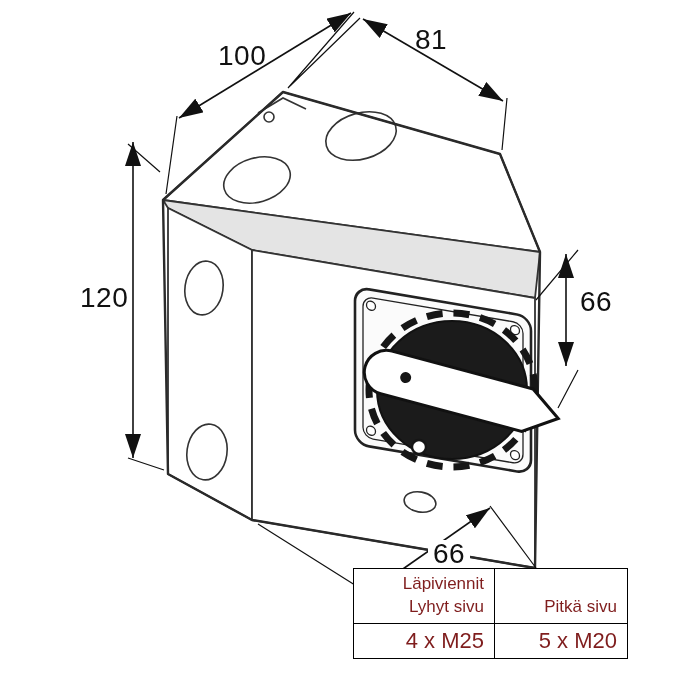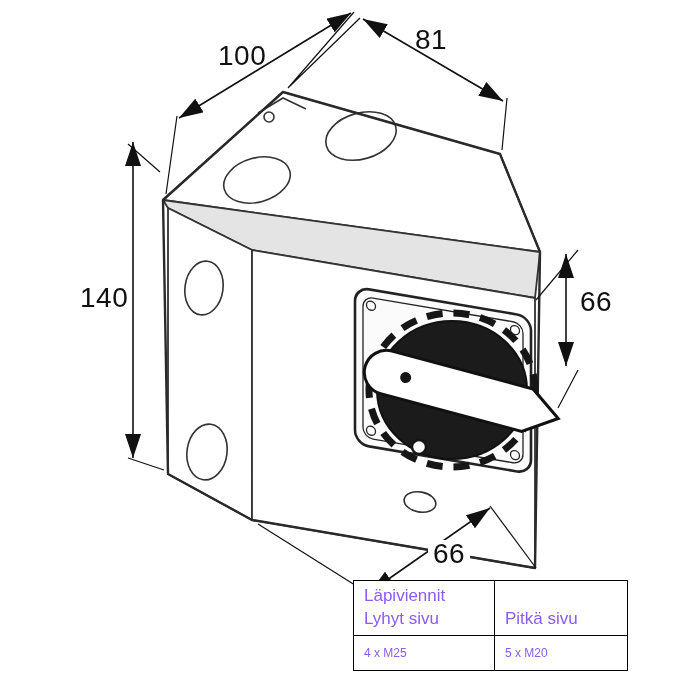--- a/index.html
+++ b/index.html
@@ -2,28 +2,28 @@
 <html><head>
 <meta charset="utf-8">
 <style>
   html,body{margin:0;padding:0;background:#fff;}
   body{width:700px;height:700px;overflow:hidden;font-family:"Liberation Sans",sans-serif;}
   .stage{position:relative;width:700px;height:532px;background:#fff;}
   .stage svg{position:absolute;left:0;top:0;}
   .dim-label{position:absolute;color:#111;font-size:28px;font-weight:400;line-height:1;
              letter-spacing:0.5px;}
   .dim-label.on-line{background:#fff;padding:0 5px;}
-  table.spec{position:absolute;left:353px;top:580px;border-collapse:collapse;
-             font-size:17px;color:#8b5cf6;table-layout:fixed;}
+  table.spec{position:absolute;left:353px;top:568px;border-collapse:collapse;
+             font-size:17px;color:#7f1d1d;table-layout:fixed;text-align:right;}
   table.spec td{border:1.5px solid #000;padding:4px 10px;vertical-align:top;background:#fff;}
   table.spec td.w1{width:120px;}
   table.spec td.w2{width:112px;}
   table.spec tr.hdr td{height:42px;}
   table.spec tr.hdr td.bottom{vertical-align:bottom;}
-  table.spec tr.val td{height:26px;vertical-align:middle;font-size:12px;}
+  table.spec tr.val td{height:26px;vertical-align:middle;font-size:22px;}
   .hdr-line{line-height:1.35;}
 </style>
 </head>
 <body>
 
 <div class="stage">
 
   <svg width="700" height="700" viewBox="0 0 700 700">
     <defs>
       <marker id="arr" viewBox="0 0 12 8" refX="12" refY="4" markerWidth="24" markerHeight="16" markerUnits="userSpaceOnUse" orient="auto-start-reverse">
@@ -77,21 +77,21 @@
       <path stroke-width="1.6" marker-start="url(#arr)" marker-end="url(#arr)" d="M179,118 L351,13"></path>
       <path stroke-width="1.6" marker-start="url(#arr)" marker-end="url(#arr)" d="M363,19 L503,101"></path>
       <path stroke-width="1.6" marker-start="url(#arr)" marker-end="url(#arr)" d="M133,142 L133,458"></path>
       <path stroke-width="1.6" marker-start="url(#arr)" marker-end="url(#arr)" d="M566,254 L566,366"></path>
       <path stroke-width="1.6" marker-start="url(#arr)" marker-end="url(#arr)" d="M370,592 L490,508"></path>
     </g>
   </svg>
 
   <div class="dim-label" style="left:218px;top:42px;">100</div>
   <div class="dim-label" style="left:415px;top:26px;">81</div>
-  <div class="dim-label" style="left:80px;top:284px;">140</div>
+  <div class="dim-label" style="left:80px;top:284px;">120</div>
   <div class="dim-label" style="left:580px;top:288px;">66</div>
   <div class="dim-label on-line" style="left:428px;top:540px;">66</div>
 
   <table class="spec">
     <tbody>
         <tr class="hdr">
       <td class="w1">
         <div class="hdr-line">Läpiviennit</div>
         <div class="hdr-line">Lyhyt sivu</div>
       </td>

